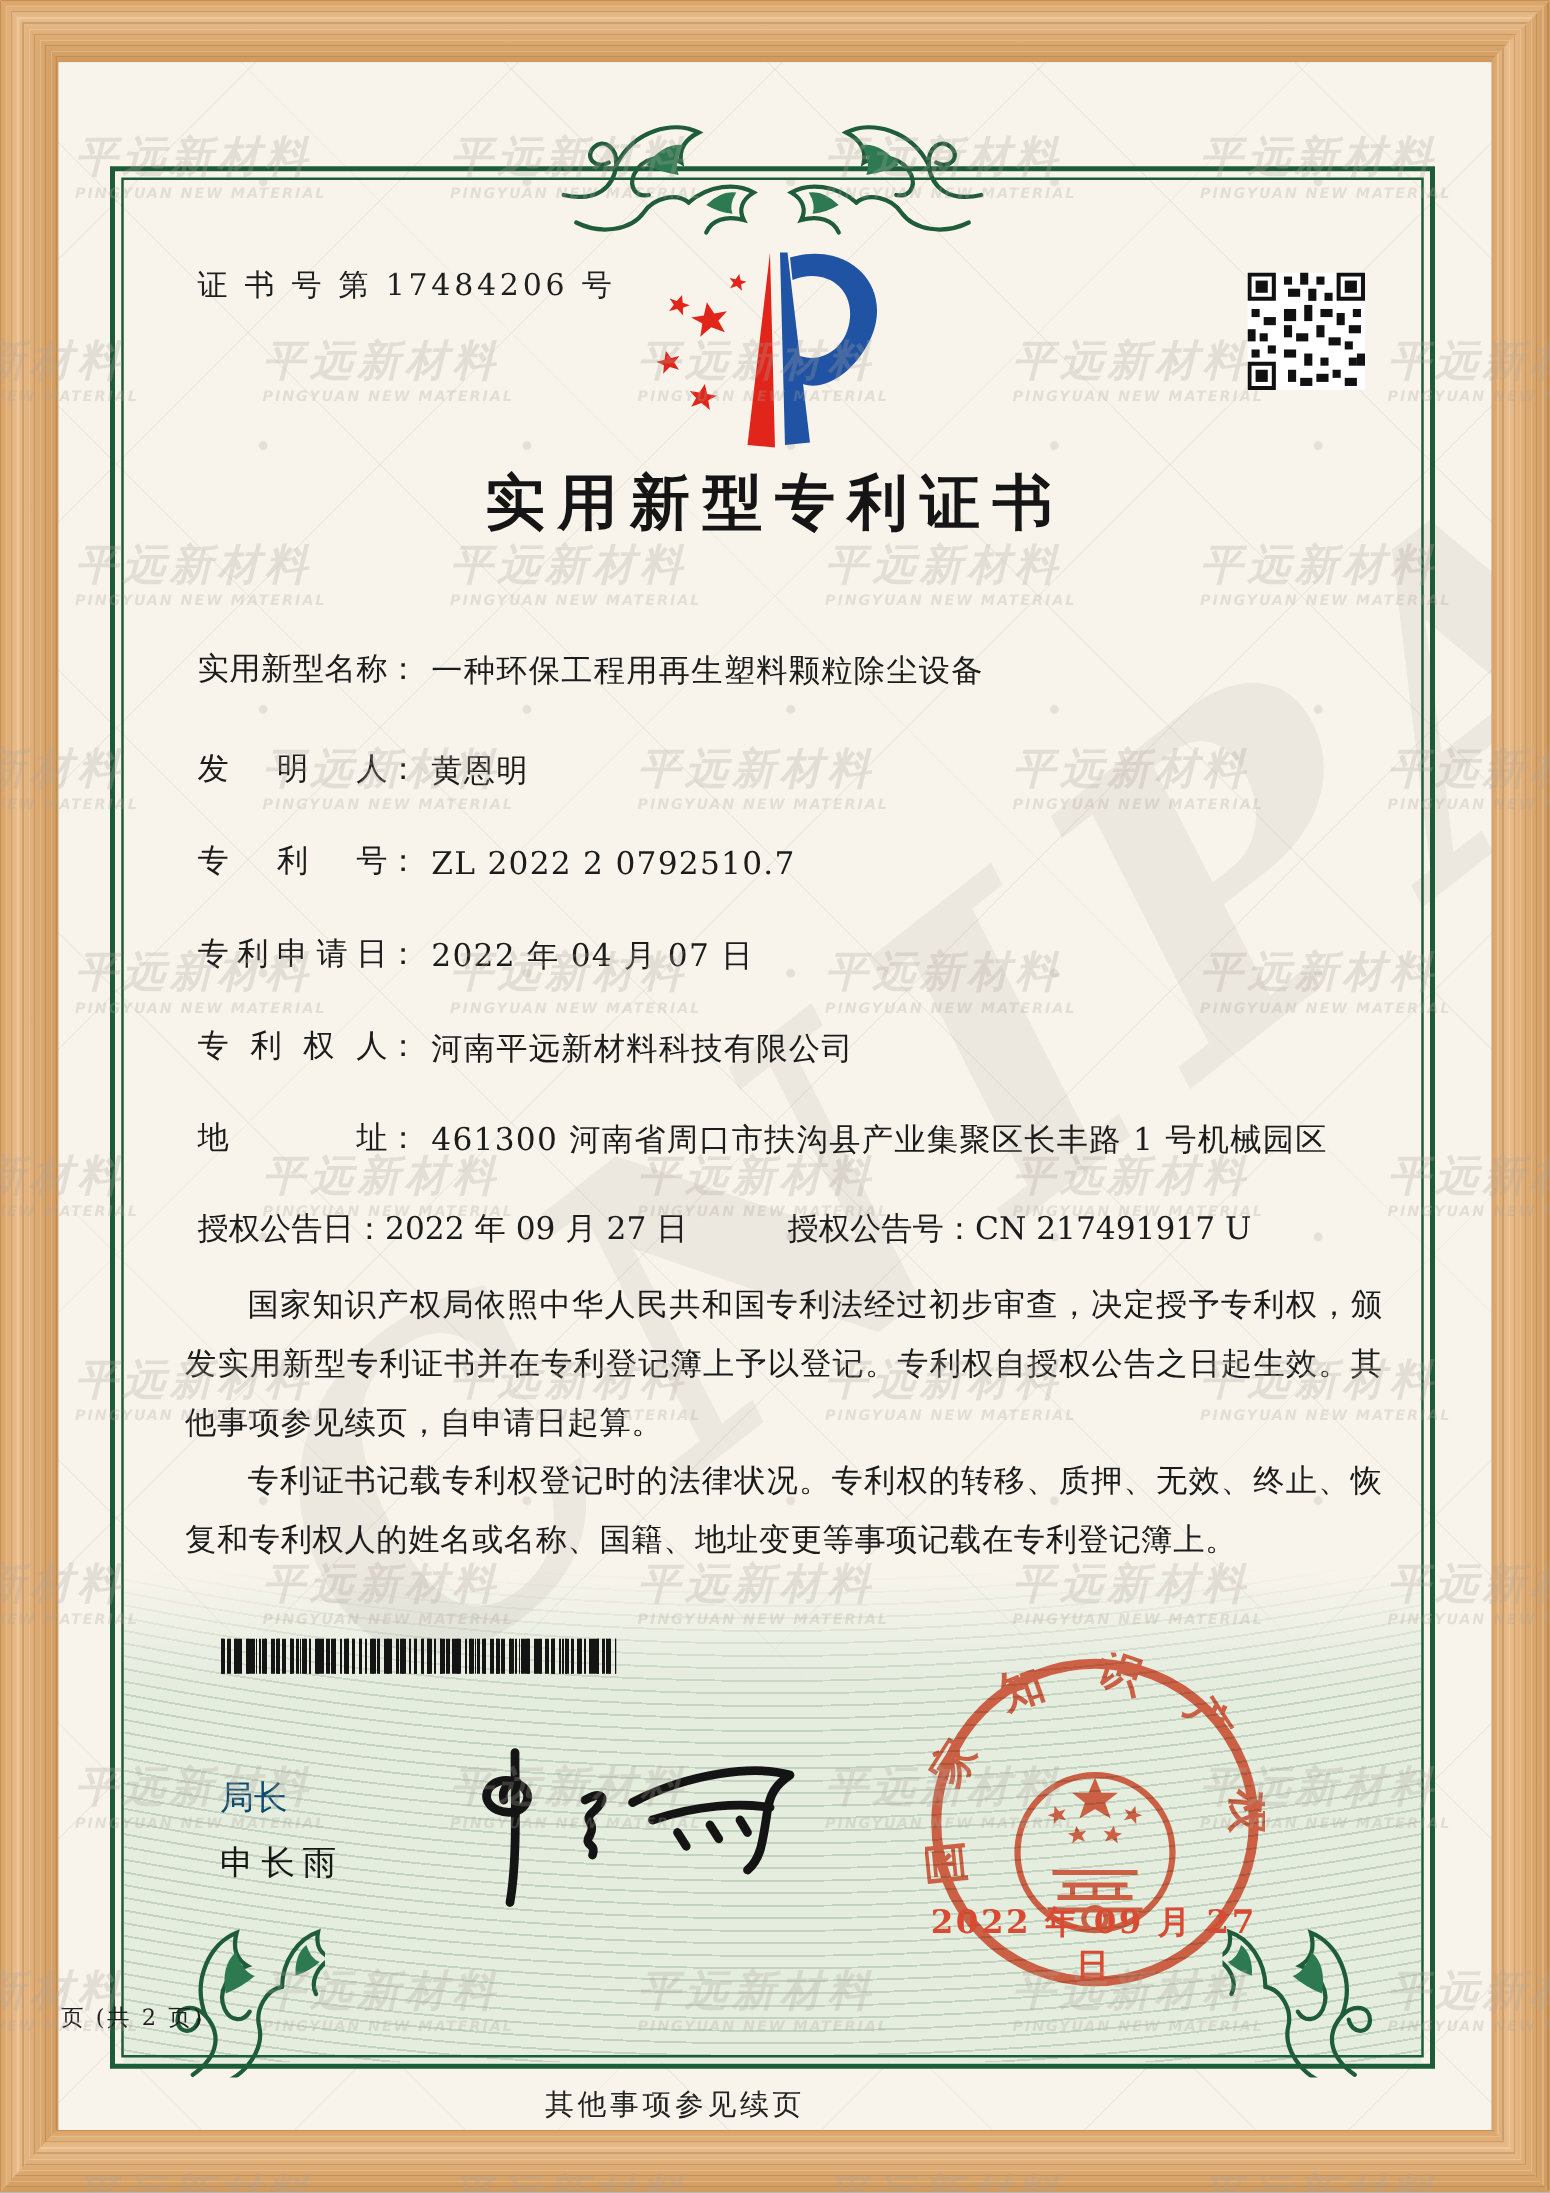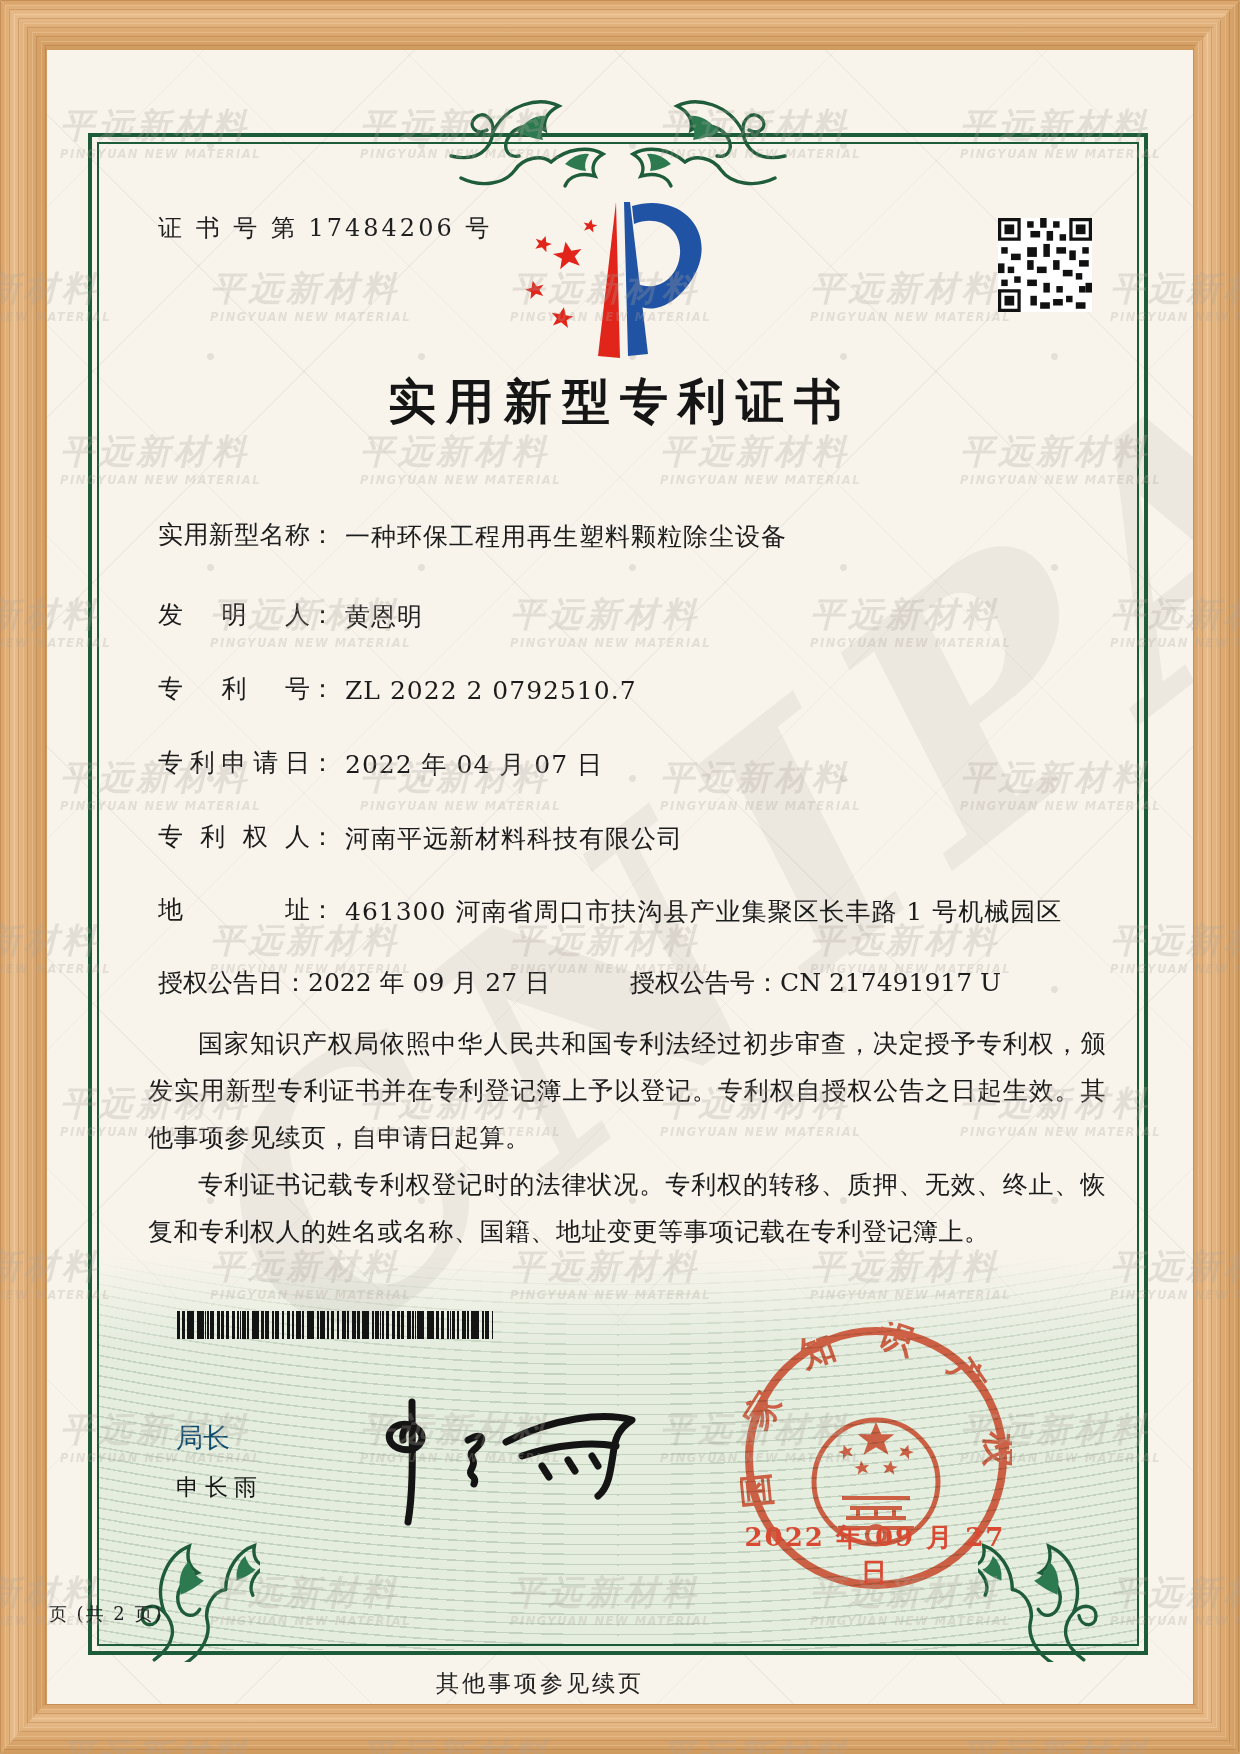--- a/index.html
+++ b/index.html
@@ -68,21 +68,21 @@
   .body-text p{margin:0;text-indent:2em;letter-spacing:.5px;}
   
   .barcode{position:absolute;left:177px;top:1311px;width:316px;height:28px;z-index:5;
      background-image:
        repeating-linear-gradient(90deg,#141414 0 2px, rgba(0,0,0,0) 2px 5px),
        repeating-linear-gradient(90deg,#141414 0 3px, rgba(0,0,0,0) 3px 11px),
        repeating-linear-gradient(90deg,#141414 0 1px, rgba(0,0,0,0) 1px 7px);}
   
   .sig-title{position:absolute;left:176px;top:1420px;font-size:27px;z-index:5;
      font-family:"DejaVu Sans","Liberation Sans",sans-serif;color:#0c4a6e;}
-  .sig-name{position:absolute;left:176px;top:1472px;font-size:23px;letter-spacing:6px;z-index:5;
+  .sig-name{position:absolute;left:176px;top:1472px;font-size:27px;letter-spacing:6px;z-index:5;
      font-family:"DejaVu Sans","Liberation Sans",sans-serif;color:#161616;}
   .signature{position:absolute;left:370px;top:1390px;z-index:6;}
   
   .seal{position:absolute;left:740px;top:1322px;z-index:7;opacity:.93;mix-blend-mode:multiply;}
   .seal-date{position:absolute;left:735px;top:1520px;width:280px;text-align:center;z-index:8;
      font-size:26px;font-weight:bold;letter-spacing:2px;color:#d94a33;}
   
   .page-num{position:absolute;left:0;top:1602px;width:1080px;text-align:left;font-size:18px;z-index:5;letter-spacing:2px;}
   .cont-note{position:absolute;left:0;top:1668px;width:1080px;text-align:center;font-size:23px;z-index:5;letter-spacing:3px;color:#222;}
 </style>

